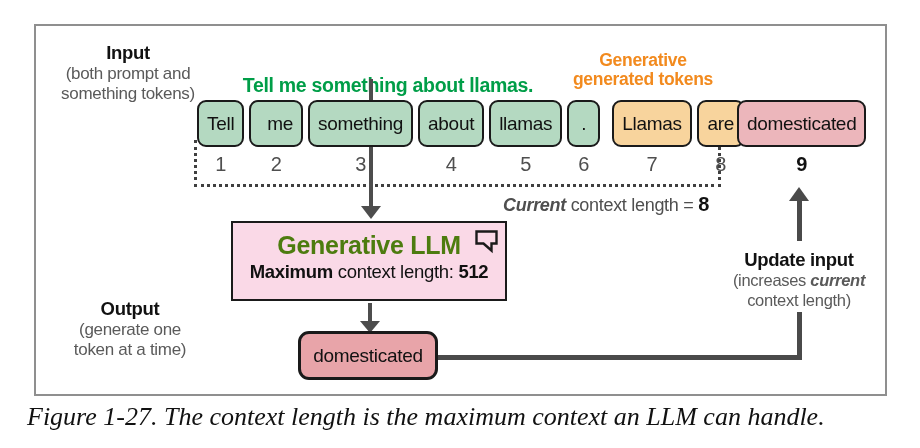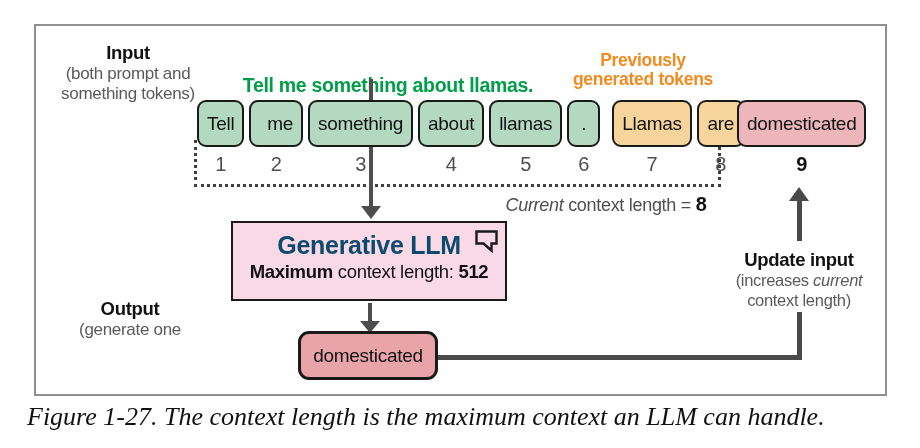--- a/index.html
+++ b/index.html
@@ -62,21 +62,21 @@
   .cell9 .tok { min-width:128px; }
 
   .ctx-len { position:absolute; left:495px; top:193px; width:222px; text-align:center;
              font-size:18px; color:#4f4f4f; }
   .ctx-len i { font-style:italic; }
   .ctx-len b { color:#111; font-size:20px; font-weight:bold; }
 
   
   .llm-box { position:absolute; left:231px; top:221px; width:276px; height:80px;
              background:#fad9e7; border:2px solid #1a1a1a; text-align:center; }
-  .llm-title { margin-top:8px; font-weight:bold; font-size:25px; color:#0c4a6e; }
+  .llm-title { margin-top:8px; font-weight:bold; font-size:25px; color:#4d7c0f; }
   .llm-sub { margin-top:1px; font-size:18.5px; color:#111; }
   .llm-sub b { font-weight:bold; }
   .bubble { position:absolute; right:5px; top:5px; }
 
   
   .llm-arrow-line { position:absolute; left:368px; top:303px; width:4px; height:18px;
                     background:#4d4d4d; }
   .llm-arrow-head { position:absolute; left:360px; top:321px; width:0; height:0;
                     border-left:10px solid transparent; border-right:10px solid transparent;
                     border-top:12px solid #4d4d4d; }
@@ -89,39 +89,39 @@
   .fb-h { position:absolute; left:438px; top:355px; width:364px; height:5px; background:#4a4a4a; }
   .fb-v-bottom { position:absolute; left:797px; top:312px; width:5px; height:46px; background:#4a4a4a; }
   .fb-v-top { position:absolute; left:797px; top:200px; width:5px; height:41px; background:#4a4a4a; }
   .fb-head { position:absolute; left:789px; top:187px; width:0; height:0;
              border-left:10px solid transparent; border-right:10px solid transparent;
              border-bottom:14px solid #4a4a4a; }
 
   .caption { position:absolute; left:27px; top:402px; width:870px;
              font-family:"Liberation Serif", serif; font-style:italic;
              font-size:26px; color:#111; letter-spacing:0; }
-  i { font-style:italic; }
+  i { font-style:italic;font-weight:bold; }
 </style>
 </head>
 <body>
 
 <div class="stage">
 
   <div class="frame"></div>
 
   <div class="lbl-block" id="input-label">
     <div class="lbl-title">Input</div>
     <div class="lbl-sub">(both prompt and</div>
     <div class="lbl-sub">something tokens)</div>
   </div>
 
   <div class="prompt">Tell me something about llamas.</div>
 
   <div class="prev-lbl">
-    <div>Previously</div>
+    <div>Generative</div>
     <div>generated tokens</div>
   </div>
 
   <div class="bracket"></div>
 
   <div class="v-line"></div>
   <div class="v-head"></div>
 
   <div class="token-row">
     <div class="tcell">
@@ -185,17 +185,18 @@
 
   <div class="lbl-block" id="update-label">
     <div class="lbl-title">Update input</div>
     <div class="lbl-sub"><span>(increases </span><i>current</i></div>
     <div class="lbl-sub">context length)</div>
   </div>
 
   <div class="lbl-block" id="output-label">
     <div class="lbl-title">Output</div>
     <div class="lbl-sub">(generate one</div>
+    <div class="lbl-sub">token at a time)</div>
   </div>
 
   <div class="caption">Figure 1-27. The context length is the maximum context an LLM can handle.</div>
 
 </div>
 
 </body></html>

